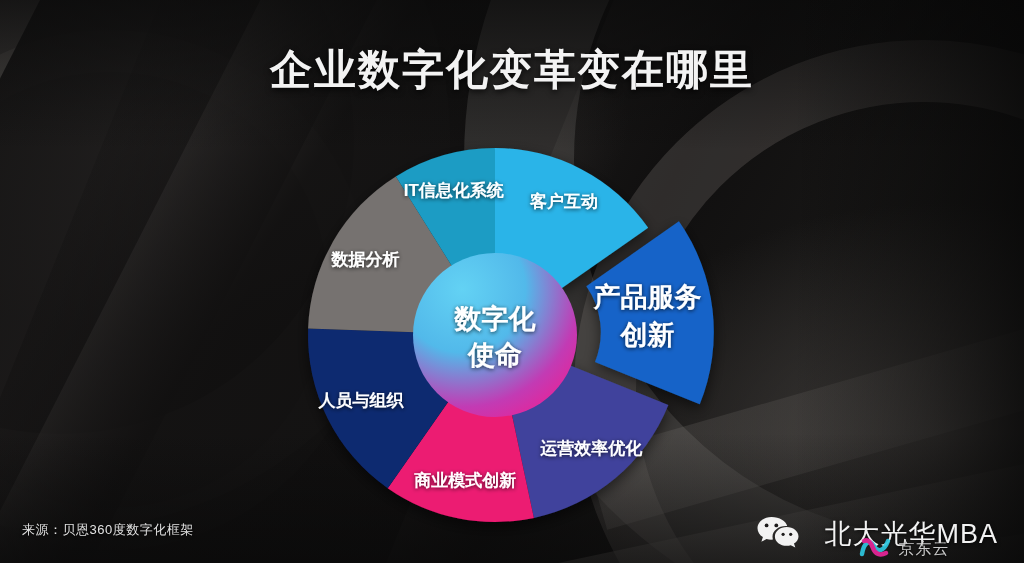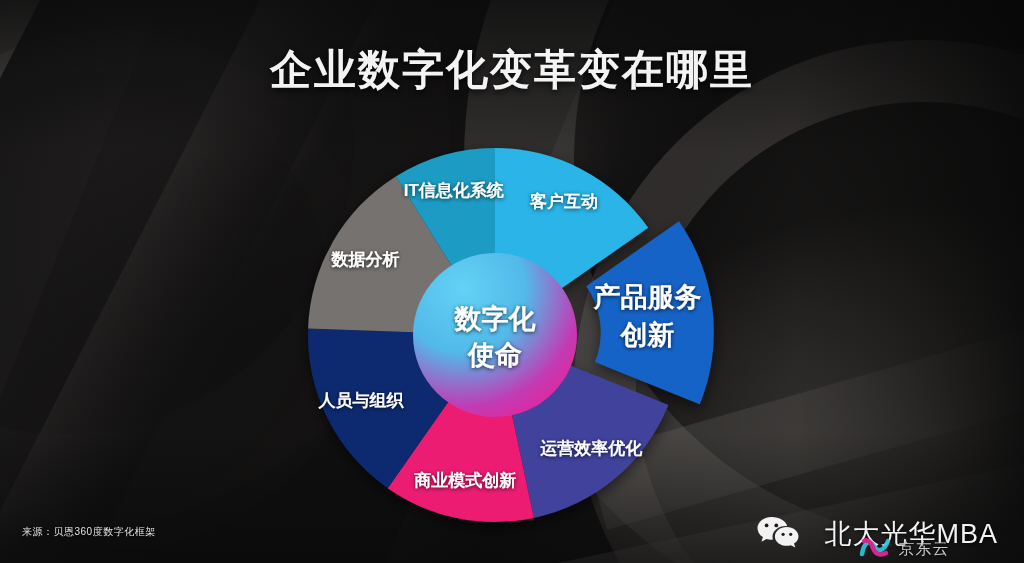--- a/index.html
+++ b/index.html
@@ -150,21 +150,21 @@
     font-weight: bold;
     font-size: 27px;
     text-anchor: middle;
   }
 
   
   .source {
     position: absolute;
     left: 22px; bottom: 24px;
     color: #e2e2e2;
-    font-size: 10px;
+    font-size: 13px;
     letter-spacing: .5px;
     text-shadow: 0 1px 3px rgba(0,0,0,.9);
     z-index: 6;
   }
   .brand {
     position: absolute;
     right: 26px; bottom: 6px;
     display: flex;
     align-items: center;
     gap: 24px;

